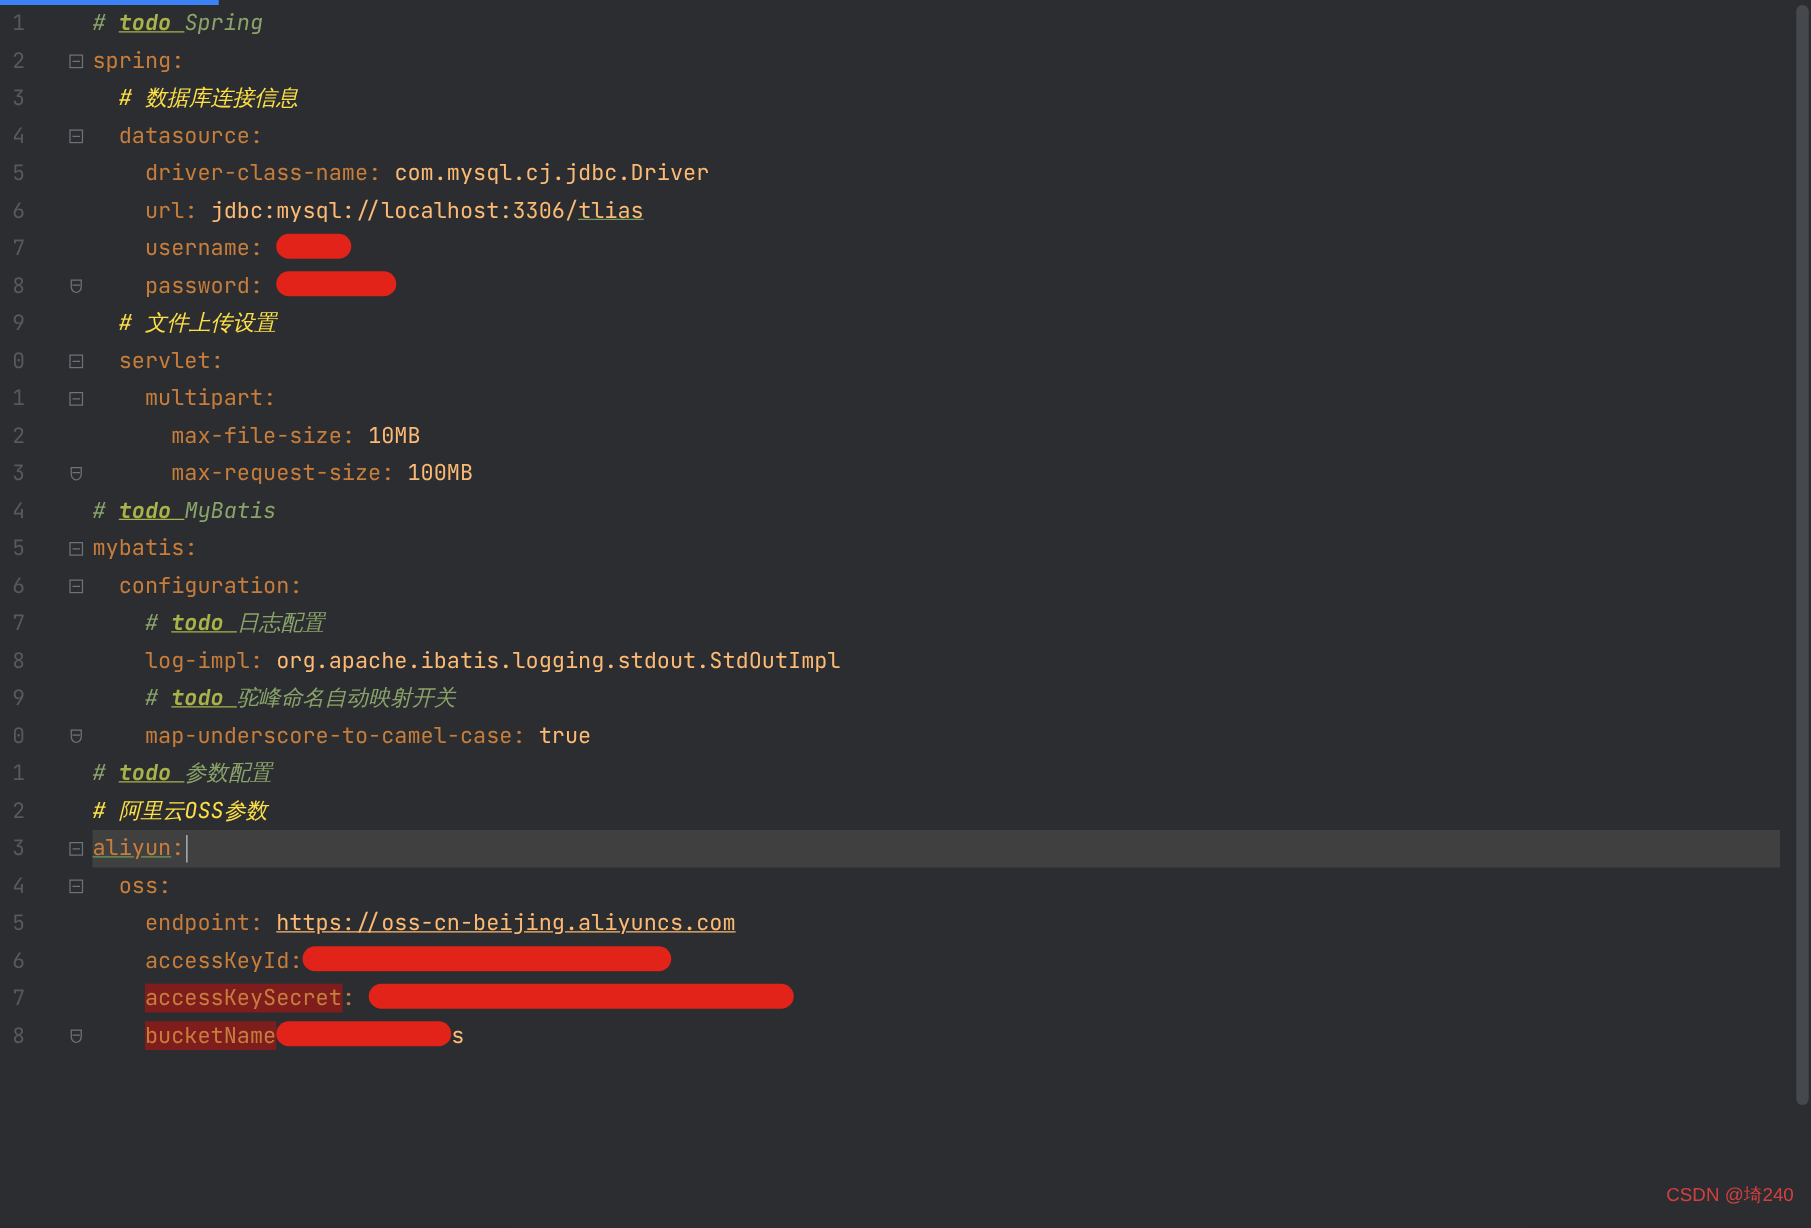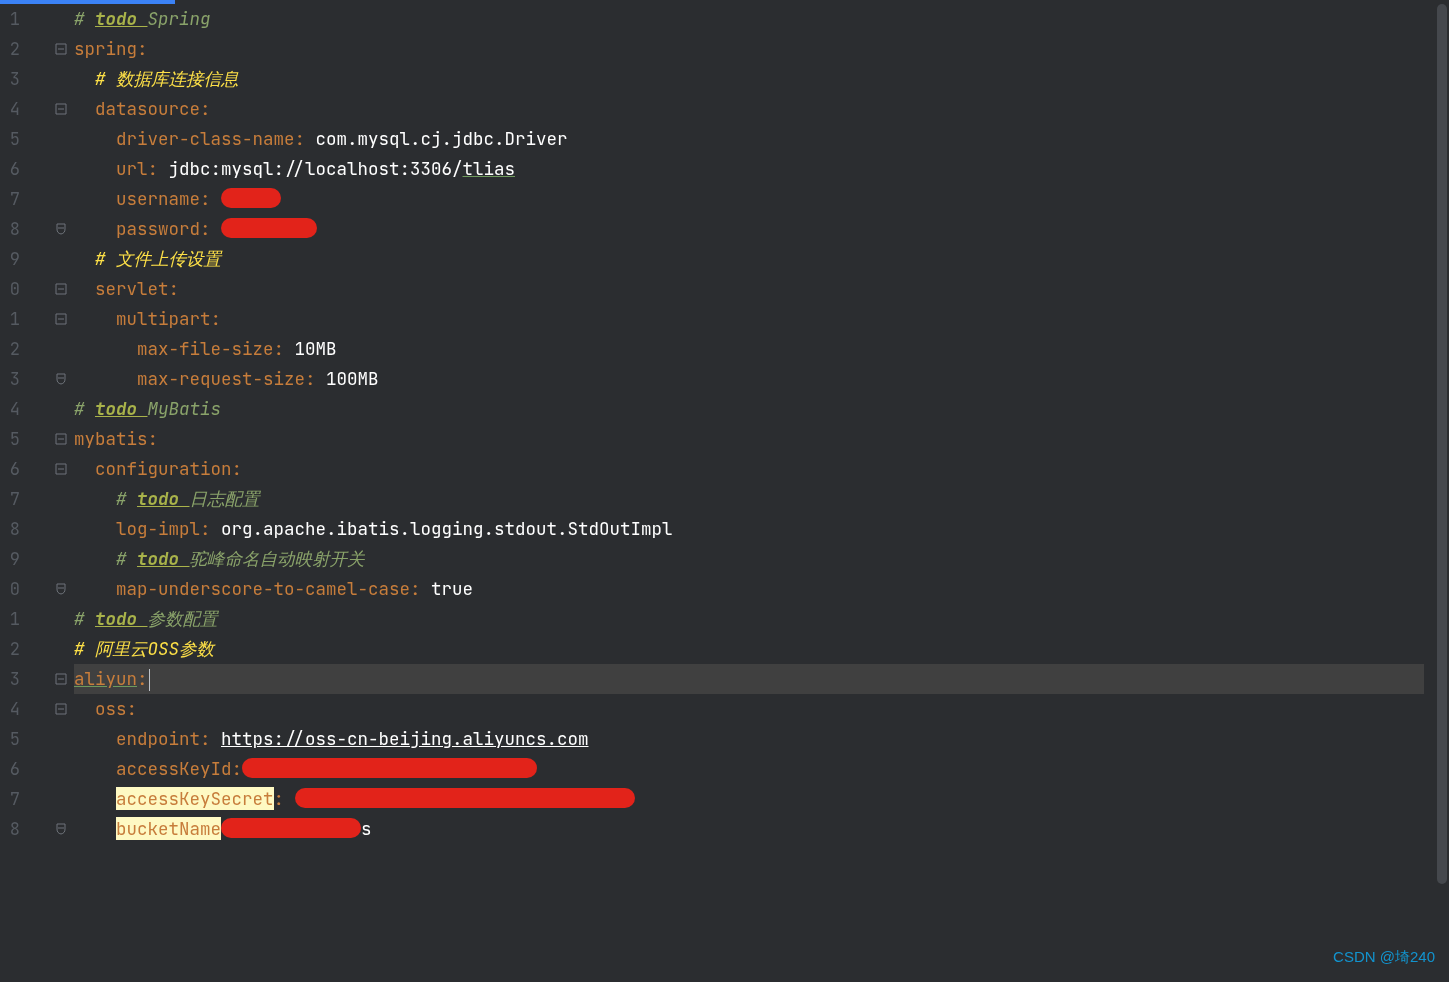--- a/index.html
+++ b/index.html
@@ -36,27 +36,27 @@
     position:absolute;right:0;top:0;bottom:0;width:14px;
     background:#2b2d30;
   }
   .vbar .thumb{position:absolute;left:2px;right:2px;top:0;height:880px;background:#45484d;border-radius:6px;}
   
   .cm{color:#fde047;font-style:italic;}         
   .cmg{color:#8aa36a;font-style:italic;}         
   .cmg .todo{color:#a9b34a;font-weight:bold;text-decoration:underline;}
   .key{color:#c77d3b;} 
   .col{color:#c77d3b;}
-  .val{color:#ffffff;}
+  .val{color:#fdba74;}
   .url{text-decoration:underline;text-decoration-color:#6e9a5c;}
-  .war{background:#fef9c3;} 
+  .war{background:#7f1d1d;} 
   .caret{display:inline-block;width:1px;height:22px;background:#bec3c9;vertical-align:middle;margin-left:1px;}
   .red{display:inline-block;background:#e2231a;border-radius:11px;height:20px;vertical-align:middle;position:relative;top:-2px;}
   .watermark{
-    position:absolute;right:14px;bottom:10px;color:#0ea5e9;
+    position:absolute;right:14px;bottom:10px;color:#ef4444;
     font-family:Arial,sans-serif;font-size:15px;opacity:.85;
   }
 </style>
 </head>
 <body>
 
 <div class="topbar">
     <div class="prog"></div>
   </div>
 <div class="editor">

